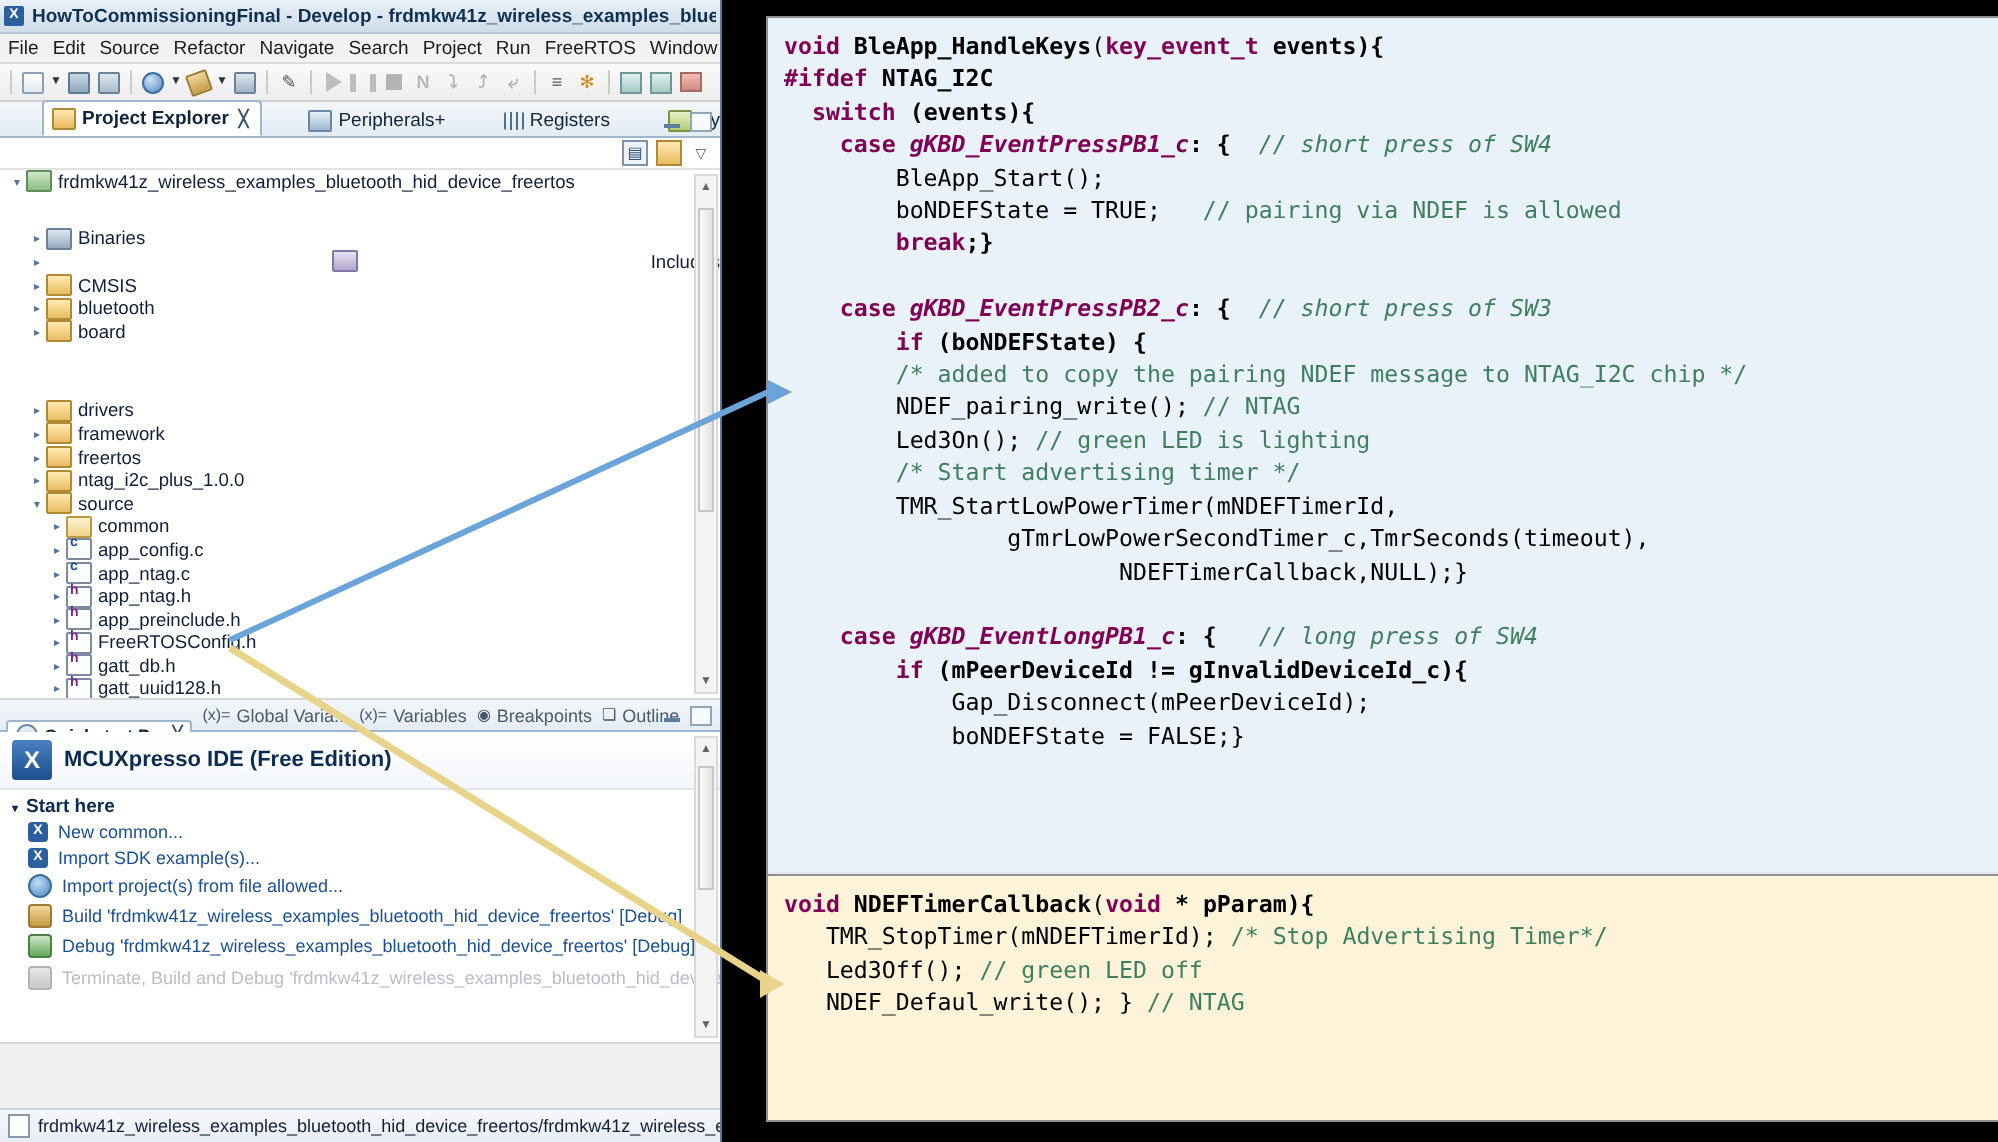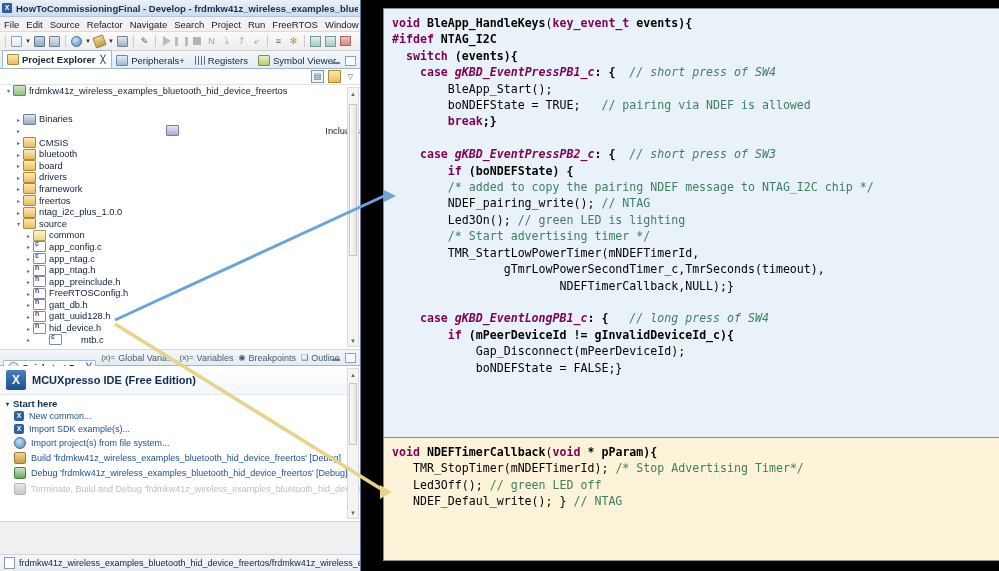--- a/index.html
+++ b/index.html
@@ -72,20 +72,21 @@
 
   .viewtabs{
     height:17px;background:linear-gradient(#f3f7fb,#e3ebf3);
     border-bottom:1px solid #9fb7cd;
     display:flex;align-items:flex-end;gap:0;padding-left:2px;position:relative;
   }
   .vt{
     display:flex;align-items:center;gap:3px;
     height:16px;padding:0 6px 0 4px;font-size:9.5px;color:#10243c;
     white-space:nowrap;
+    margin-left:19px;
   }
   .vt.active{
     background:#ffffff;border:1px solid #9fb7cd;border-bottom:1px solid #ffffff;
     border-radius:2px 2px 0 0;font-weight:600;
   }
   .vt .tico{width:10px;height:9px;border-radius:1px;flex:0 0 auto;}
   .t-pe{background:linear-gradient(#ffe9b0,#e6b95e);border:1px solid #b08a33;}
   .t-per{background:linear-gradient(#e7eef6,#9db8d2);border:1px solid #6a88a5;}
   .t-reg{background:repeating-linear-gradient(90deg,#4f6d8c 0 1px,transparent 1px 3px);}
   .t-sym{background:linear-gradient(#e8f2c9,#b3cc72);border:1px solid #7d9348;}
@@ -346,21 +347,21 @@
       <div class="trow" style="padding-left: 14px;">
         <span class="twist">▸</span>
         <span class="ticon i-fold"></span>
         <span>bluetooth</span>
       </div>
       <div class="trow" style="padding-left: 14px;">
         <span class="twist">▸</span>
         <span class="ticon i-fold"></span>
         <span>board</span>
       </div>
-      <div class="trow" style="padding-left: 14px;">
+      <div class="trow" style="padding-left: 14px; margin-top: 28px;">
         <span class="twist">▸</span>
         <span class="ticon i-fold"></span>
         <span>drivers</span>
       </div>
       <div class="trow" style="padding-left: 14px;">
         <span class="twist">▸</span>
         <span class="ticon i-fold"></span>
         <span>framework</span>
       </div>
       <div class="trow" style="padding-left: 14px;">
@@ -477,21 +478,21 @@
           <div class="qlink">
             <span class="lico l-x">X</span>
             <span>New common...</span>
           </div>
           <div class="qlink">
             <span class="lico l-x">X</span>
             <span>Import SDK example(s)...</span>
           </div>
           <div class="qlink">
             <span class="lico l-imp"></span>
-            <span>Import project(s) from file system...</span>
+            <span>Import project(s) from file allowed...</span>
           </div>
           <div class="qlink">
             <span class="lico l-build"></span>
             <span>Build 'frdmkw41z_wireless_examples_bluetooth_hid_device_freertos' [Debug]</span>
           </div>
           <div class="qlink">
             <span class="lico l-debug"></span>
             <span>Debug 'frdmkw41z_wireless_examples_bluetooth_hid_device_freertos' [Debug]</span>
           </div>
           <div class="qlink dim">

